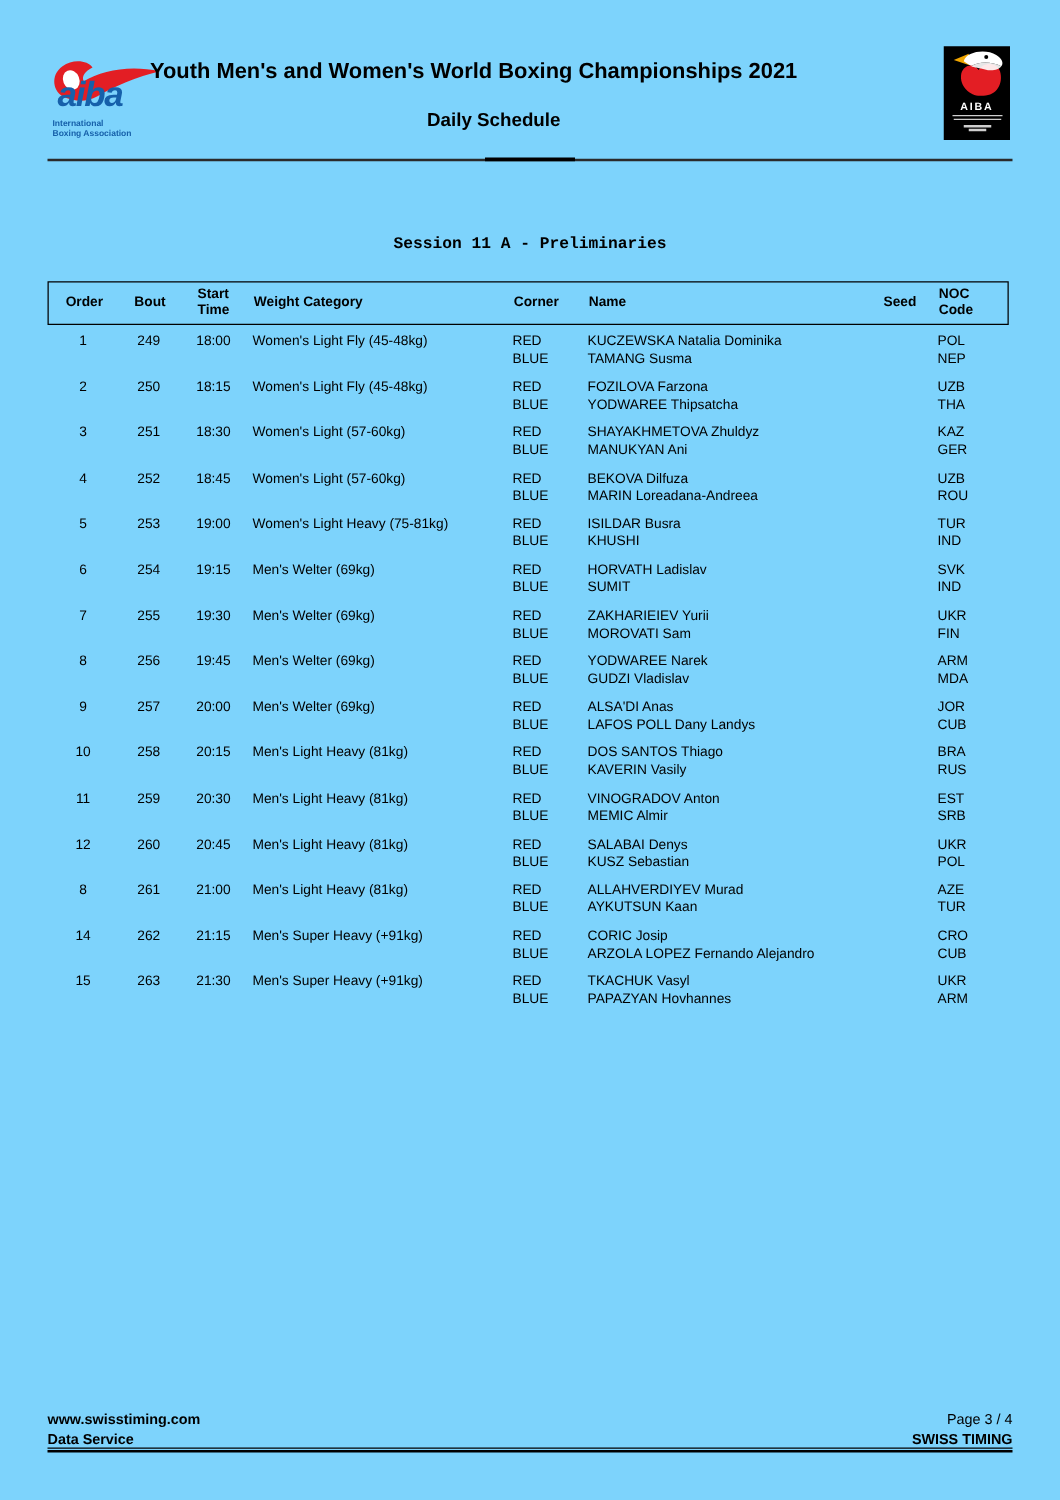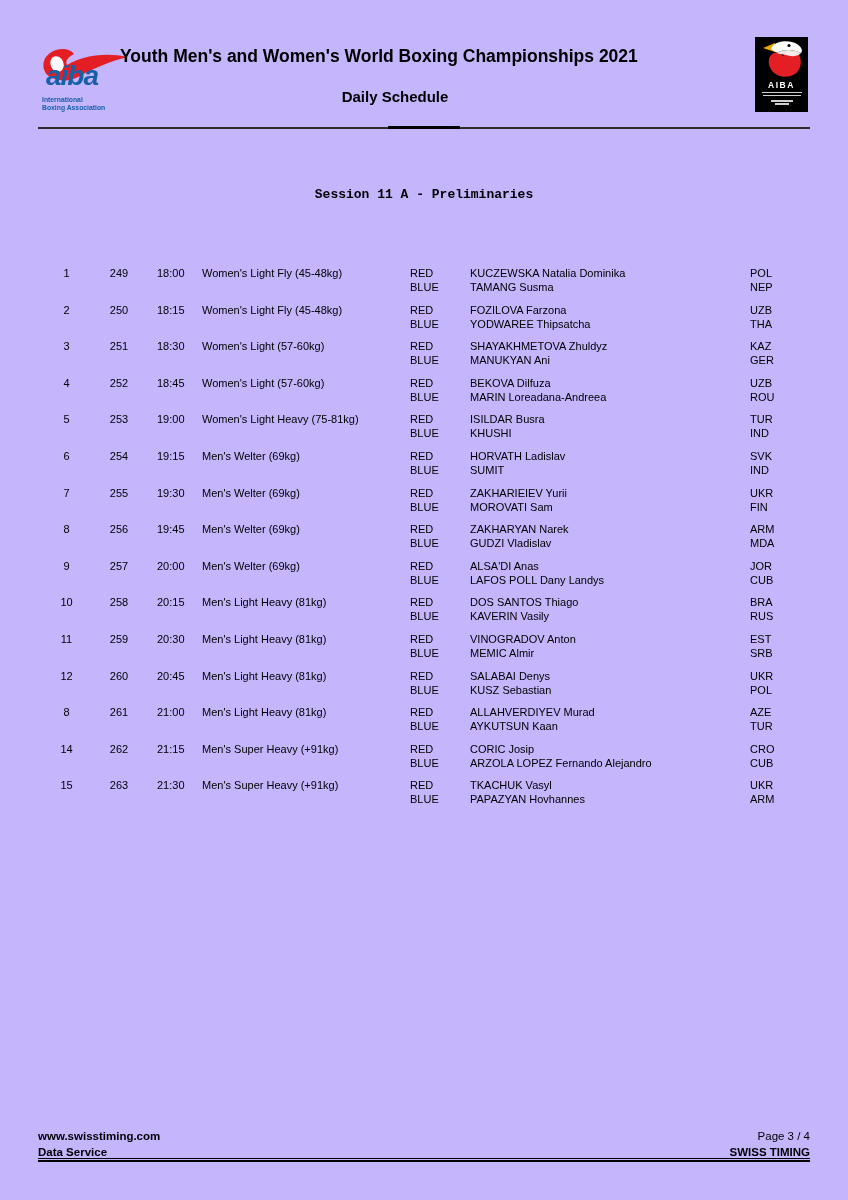--- a/index.html
+++ b/index.html
@@ -1,19 +1,19 @@
 <!DOCTYPE html>
 <html><head>
 <meta charset="utf-8">
 <style>
   html,body{margin:0;padding:0;background:#e9e9e7;}
   .page{
     position:relative;
     width:848px;height:1200px;
-    background:#c4b5fd;
+    background:#7dd3fc;
     font-family:"Liberation Sans", sans-serif;
     color:#000;
     overflow:hidden;
     margin:0 auto;
   }
   
   .hdr-left-logo{position:absolute;left:38px;top:44px;width:92px;height:70px;}
   .hdr-left-logo .wordmark{
     position:absolute;left:8px;top:18px;
     font-size:28px;font-weight:bold;font-style:italic;
@@ -115,20 +115,36 @@
   </div>
 
   <div class="hdr-rule">
     <div class="center-dash"></div>
   </div>
 
   <div class="session-block">
     <div>Session 11 A - Preliminaries</div>
   </div>
 
+  <div class="sched-head grid-cols">
+    <div class="cell c-center">Order</div>
+    <div class="cell c-center">Bout</div>
+    <div class="cell c-left c-time">
+      <div>Start</div>
+      <div>Time</div>
+    </div>
+    <div class="cell c-left">Weight Category</div>
+    <div class="cell c-left">Corner</div>
+    <div class="cell c-left">Name</div>
+    <div class="cell c-center">Seed</div>
+    <div class="cell c-left">
+      <div>NOC</div>
+      <div>Code</div>
+    </div>
+  </div>
 
   <div class="sched-body">
     <div class="bout grid-cols">
       <div class="cell c-center">1</div>
       <div class="cell c-center">249</div>
       <div class="cell c-left c-time">18:00</div>
       <div class="cell c-left">Women's Light Fly (45-48kg)</div>
       <div class="cell c-left">RED</div>
       <div class="cell c-left">KUCZEWSKA Natalia Dominika</div>
       <div class="cell c-center"></div>
@@ -256,21 +272,21 @@
       <div class="cell c-center"></div>
       <div class="cell c-left">FIN</div>
     </div>
 
     <div class="bout grid-cols">
       <div class="cell c-center">8</div>
       <div class="cell c-center">256</div>
       <div class="cell c-left c-time">19:45</div>
       <div class="cell c-left">Men's Welter (69kg)</div>
       <div class="cell c-left">RED</div>
-      <div class="cell c-left">ZAKHARYAN Narek</div>
+      <div class="cell c-left">YODWAREE Narek</div>
       <div class="cell c-center"></div>
       <div class="cell c-left">ARM</div>
       <div class="cell"></div>
       <div class="cell"></div>
       <div class="cell"></div>
       <div class="cell"></div>
       <div class="cell c-left">BLUE</div>
       <div class="cell c-left">GUDZI Vladislav</div>
       <div class="cell c-center"></div>
       <div class="cell c-left">MDA</div>

